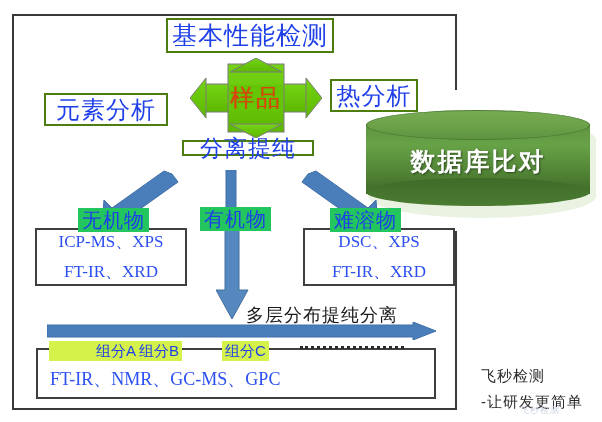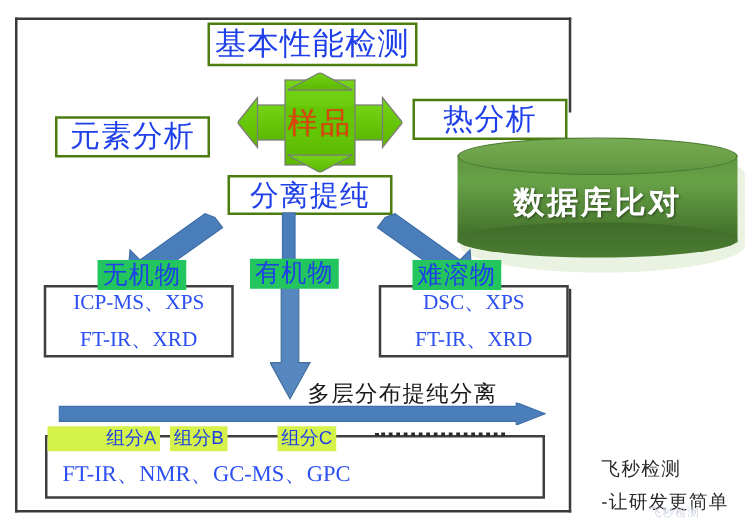--- a/index.html
+++ b/index.html
@@ -28,22 +28,22 @@
     border:2px solid #4d7c0f;
     background:#ffffff;
     color:#1f40e8;
     display:flex;align-items:center;justify-content:center;
     line-height:1;
     white-space:nowrap;
     letter-spacing:1px;
   }
   #box-basic{left:166px;top:18px;width:168px;height:35px;font-size:25px;}
   #box-element{left:44px;top:79px;width:124px;height:33px;font-size:24px;margin-top:14px;}
-  #box-thermal{left:330px;top:79px;width:124px;height:33px;font-size:24px;}
-  #box-separate{left:182px;top:140px;width:132px;height:32px;font-size:23px;}
+  #box-thermal{left:330px;top:79px;width:88px;height:33px;font-size:24px;}
+  #box-separate{left:182px;top:140px;width:132px;height:16px;font-size:23px;}
 
   
   #cross-wrap{position:absolute;left:190px;top:58px;width:132px;height:80px;}
   #cross-wrap svg{display:block;}
   #cross-label{
     position:absolute;left:0;top:0;width:132px;height:80px;
     display:flex;align-items:center;justify-content:center;
     color:#e0420d;font-size:24px;font-weight:normal;letter-spacing:2px;
     text-shadow:0 0 1px rgba(180,40,0,.5);
   }
@@ -129,21 +129,21 @@
     color:#2b4ff0;
     font-family:"Liberation Serif","DejaVu Serif",serif;
     font-size:18px;white-space:nowrap;
   }
   .comp-hl{
     position:absolute;top:341px;
     background:#d4f24a;color:#1f40e8;
     font-size:15px;line-height:1.2;padding:1px 3px;
     white-space:nowrap;z-index:6;
   }
-  #comp-a{left:38px;padding-left:47px;}
+  #comp-a{left:49px;padding-left:47px;}
   #comp-b{left:136px;}
   #comp-c{left:222px;}
   #comp-dots{
     position:absolute;left:300px;top:346px;width:104px;
     border-top:3px dotted #2a2a2a;z-index:7;
   }
 
   
   #brand{
     position:absolute;left:481px;top:363px;

